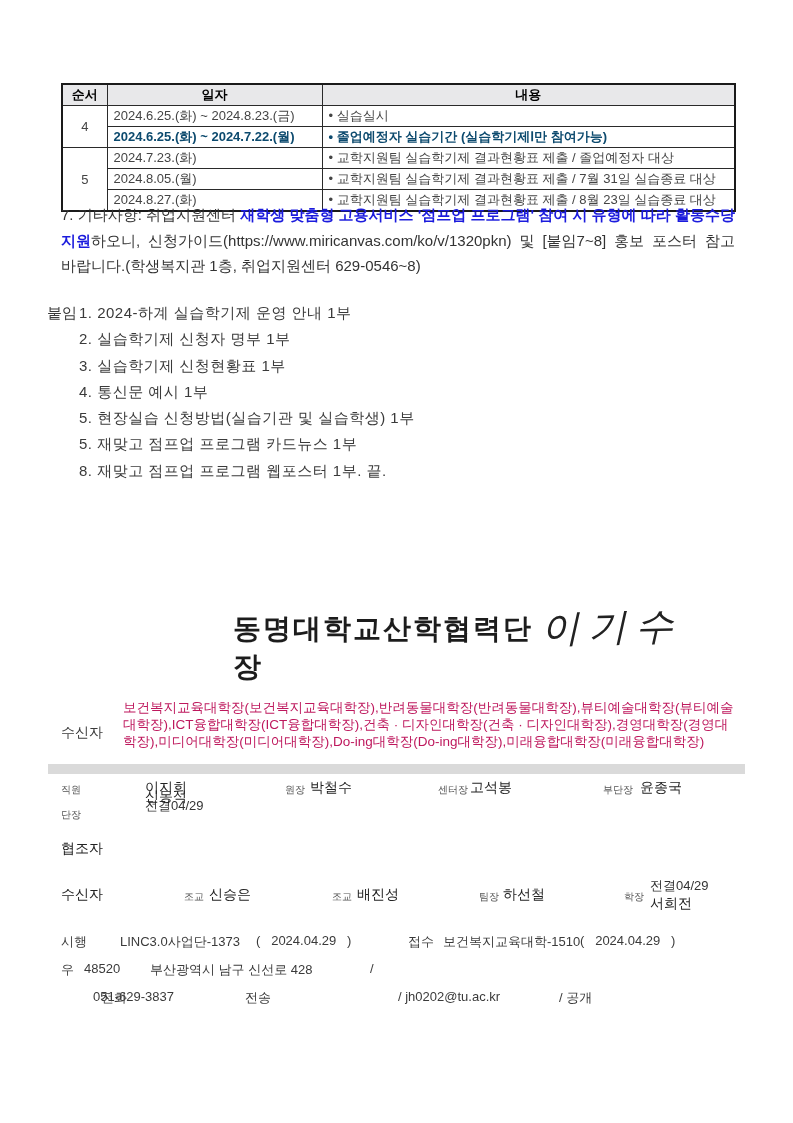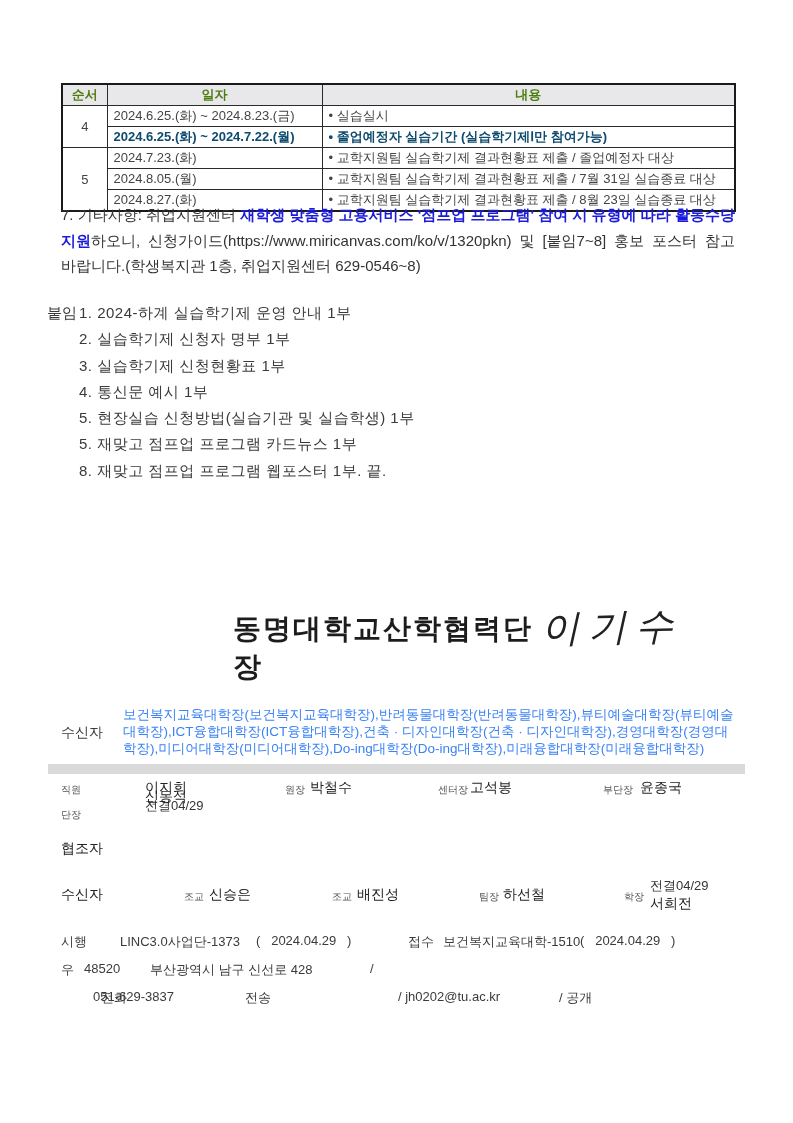--- a/index.html
+++ b/index.html
@@ -9,21 +9,21 @@
     font-family:"Liberation Sans", sans-serif; color:#3a3a3a; overflow:hidden;
   }
   
   table.sched {
     position:absolute; top:83px; left:61px; width:673px;
     border-collapse:collapse; table-layout:fixed;
     font-size:13px; color:#444;
     border:2px solid #1a1a1a;
   }
   table.sched th, table.sched td { border:1px solid #2a2a2a; padding:1px 6px; height:18px; }
-  table.sched th { background:#e8e8ea; font-weight:bold; color:#4d7c0f; text-align:center; height:21px; }
+  table.sched th { background:#e8e8ea; font-weight:bold; color:#000000; text-align:center; height:21px; }
   table.sched td.seq  { text-align:center; color:#444; }
   table.sched td.date { text-align:left; }
   table.sched td.cont { text-align:left; }
   table.sched tr.bold td { font-weight:bold; color:#0c4a6e; }
   col.c-seq  { width:45px; }
   col.c-date { width:215px; }
   col.c-cont { width:413px; }
   
   .para7 {
     position:absolute; top:202px; left:61px; width:674px;
@@ -40,21 +40,21 @@
   .issuer .tline { font-size:28px; letter-spacing:2px; line-height:38px; }
   .issuer .sig {
     display:inline-block; font-family:"DejaVu Serif", serif; font-style:italic;
     font-weight:500; font-size:38px; letter-spacing:9px; margin-left:8px;
     transform:rotate(-1.5deg) translateY(2px); color:#222;
   }
   
   .recip-label { position:absolute; top:724px; left:61px; font-size:14px; color:#3a3a3a; }
   .recip-text  {
     position:absolute; top:699px; left:123px; width:613px;
-    font-size:13.5px; line-height:17.2px; color:#3b82f6; word-break:break-all;margin-top:7px;
+    font-size:13.5px; line-height:17.2px; color:#be185d; word-break:break-all;
   }
   .graybar { position:absolute; top:764px; left:48px; width:697px; height:10px; background:#dadada; }
   
   .abs { position:absolute; }
   .role  { font-size:10px; color:#555; }
   .pname { font-size:14px; color:#222; }
   .note  { font-size:13px; color:#333; line-height:16px; }
   
   .foot  { font-size:13px; color:#3a3a3a; }
   .pre   { white-space:pre; }

